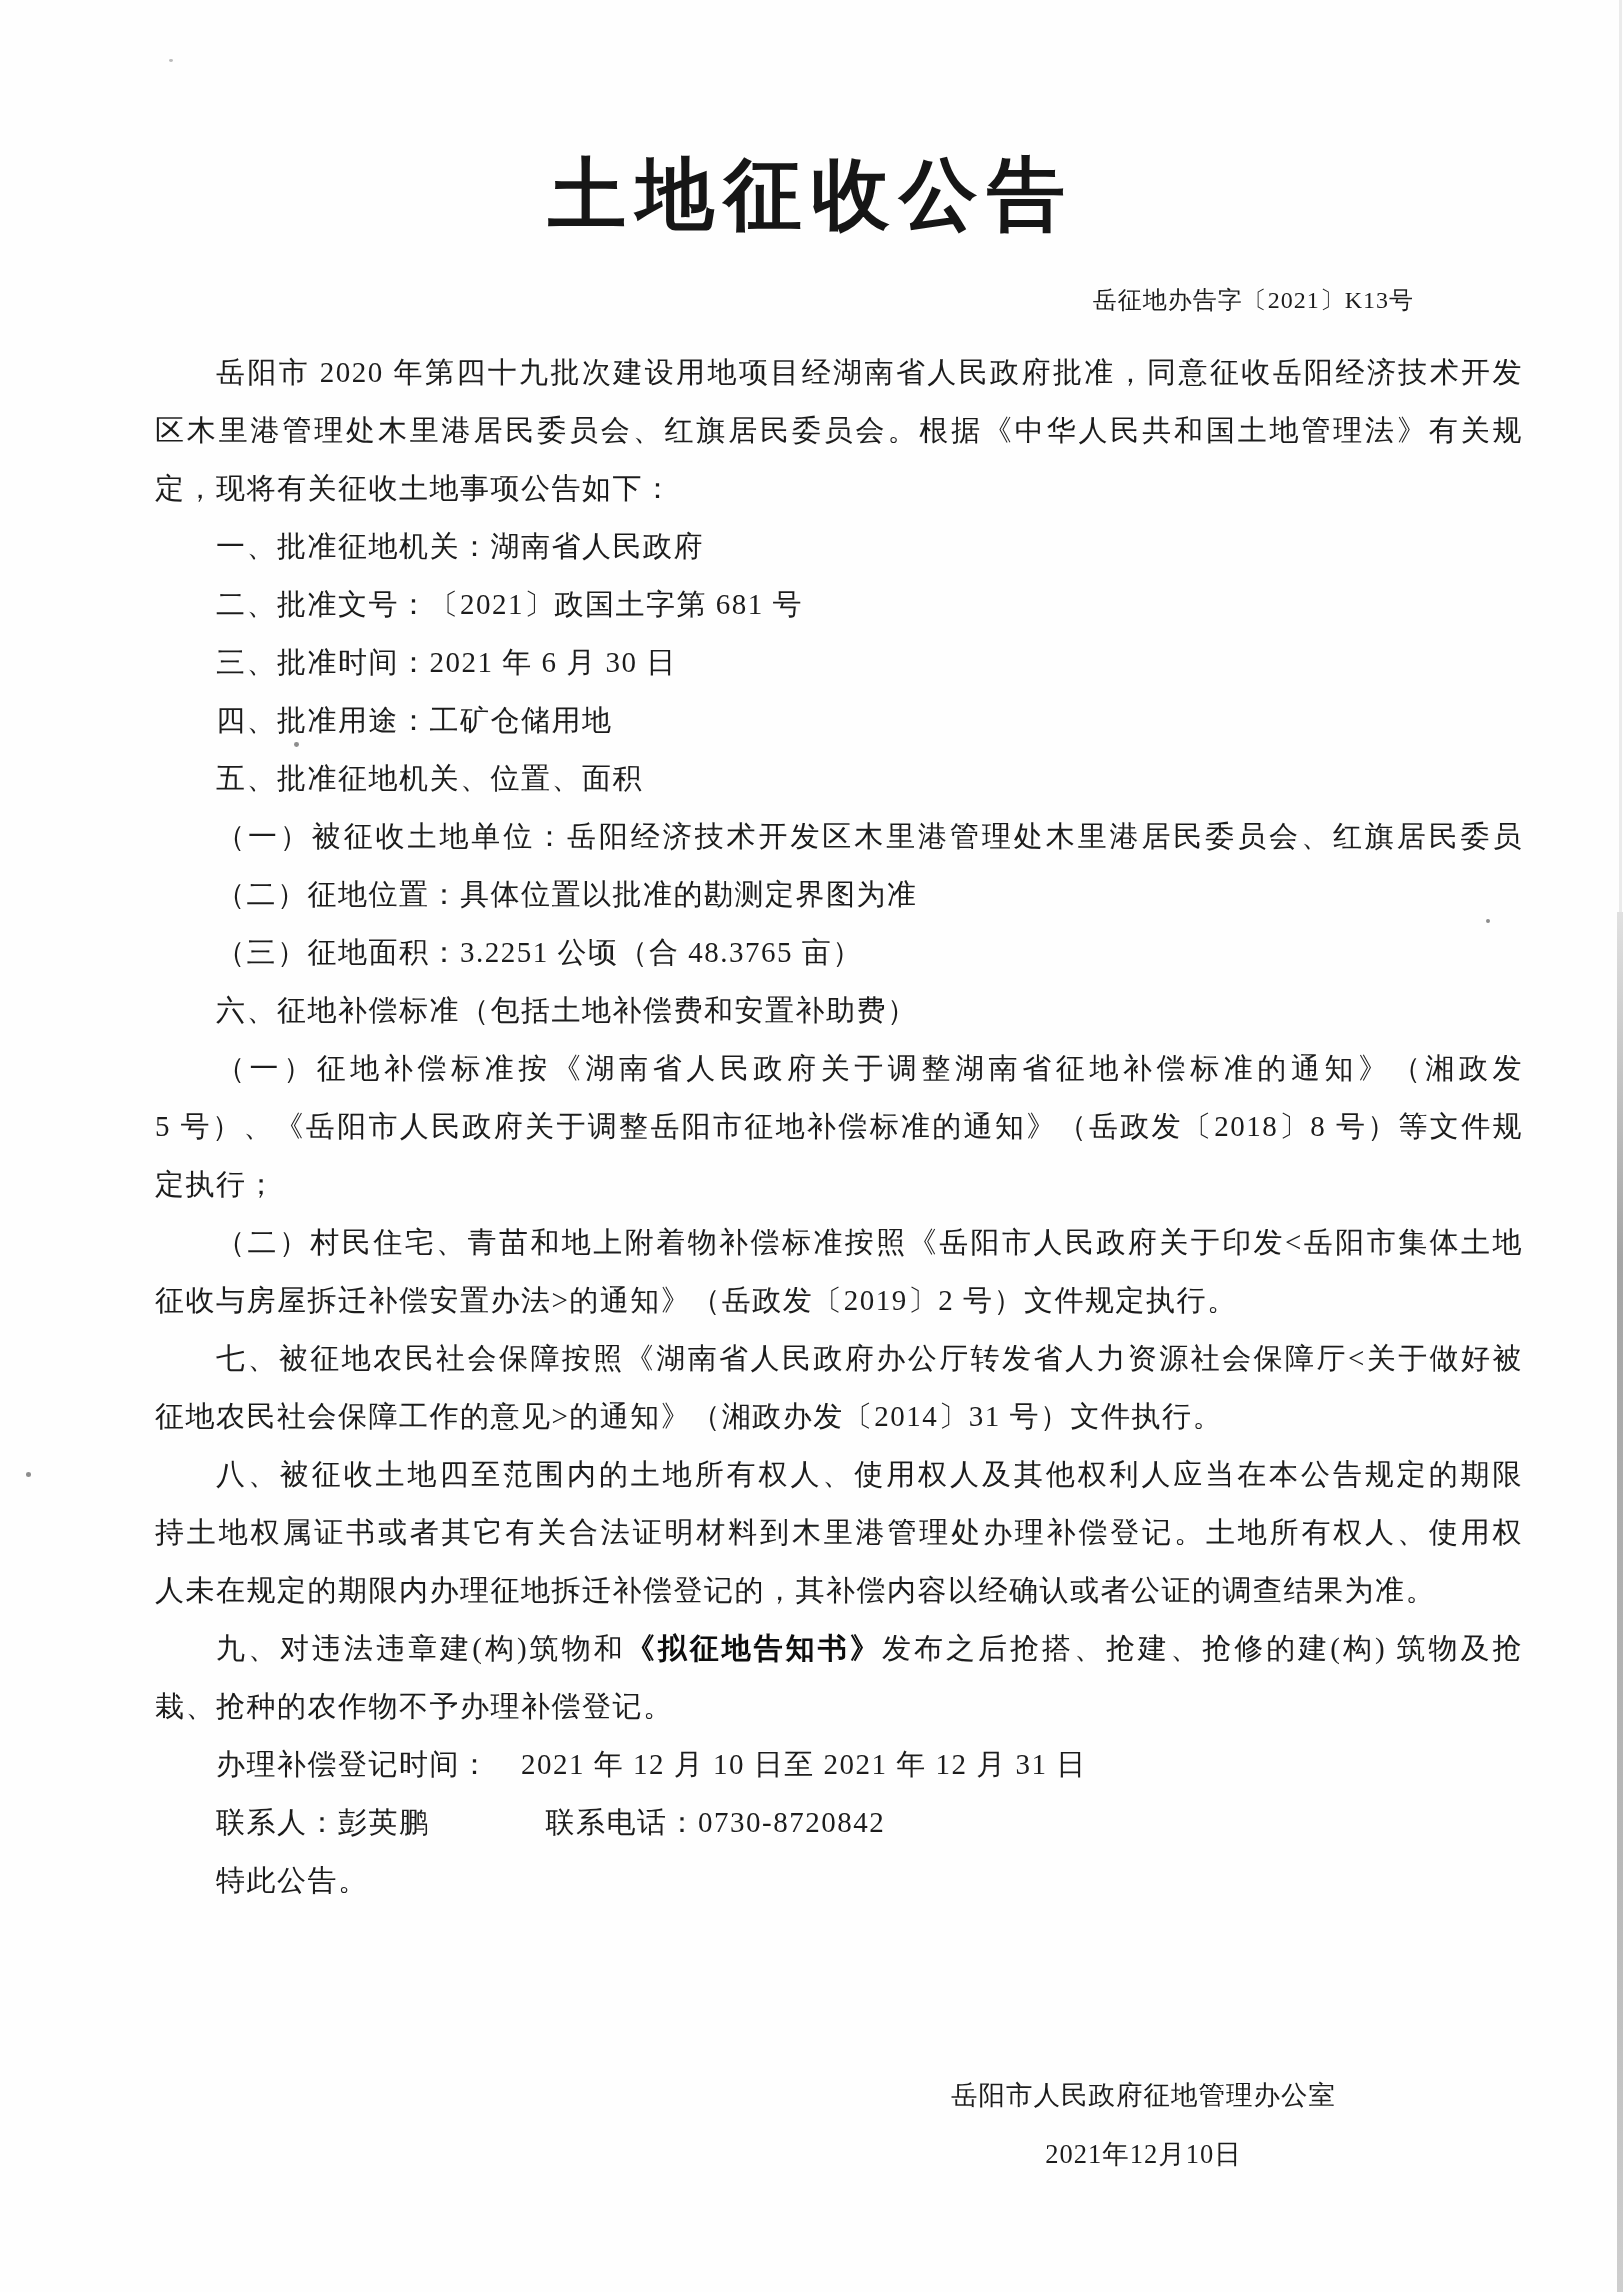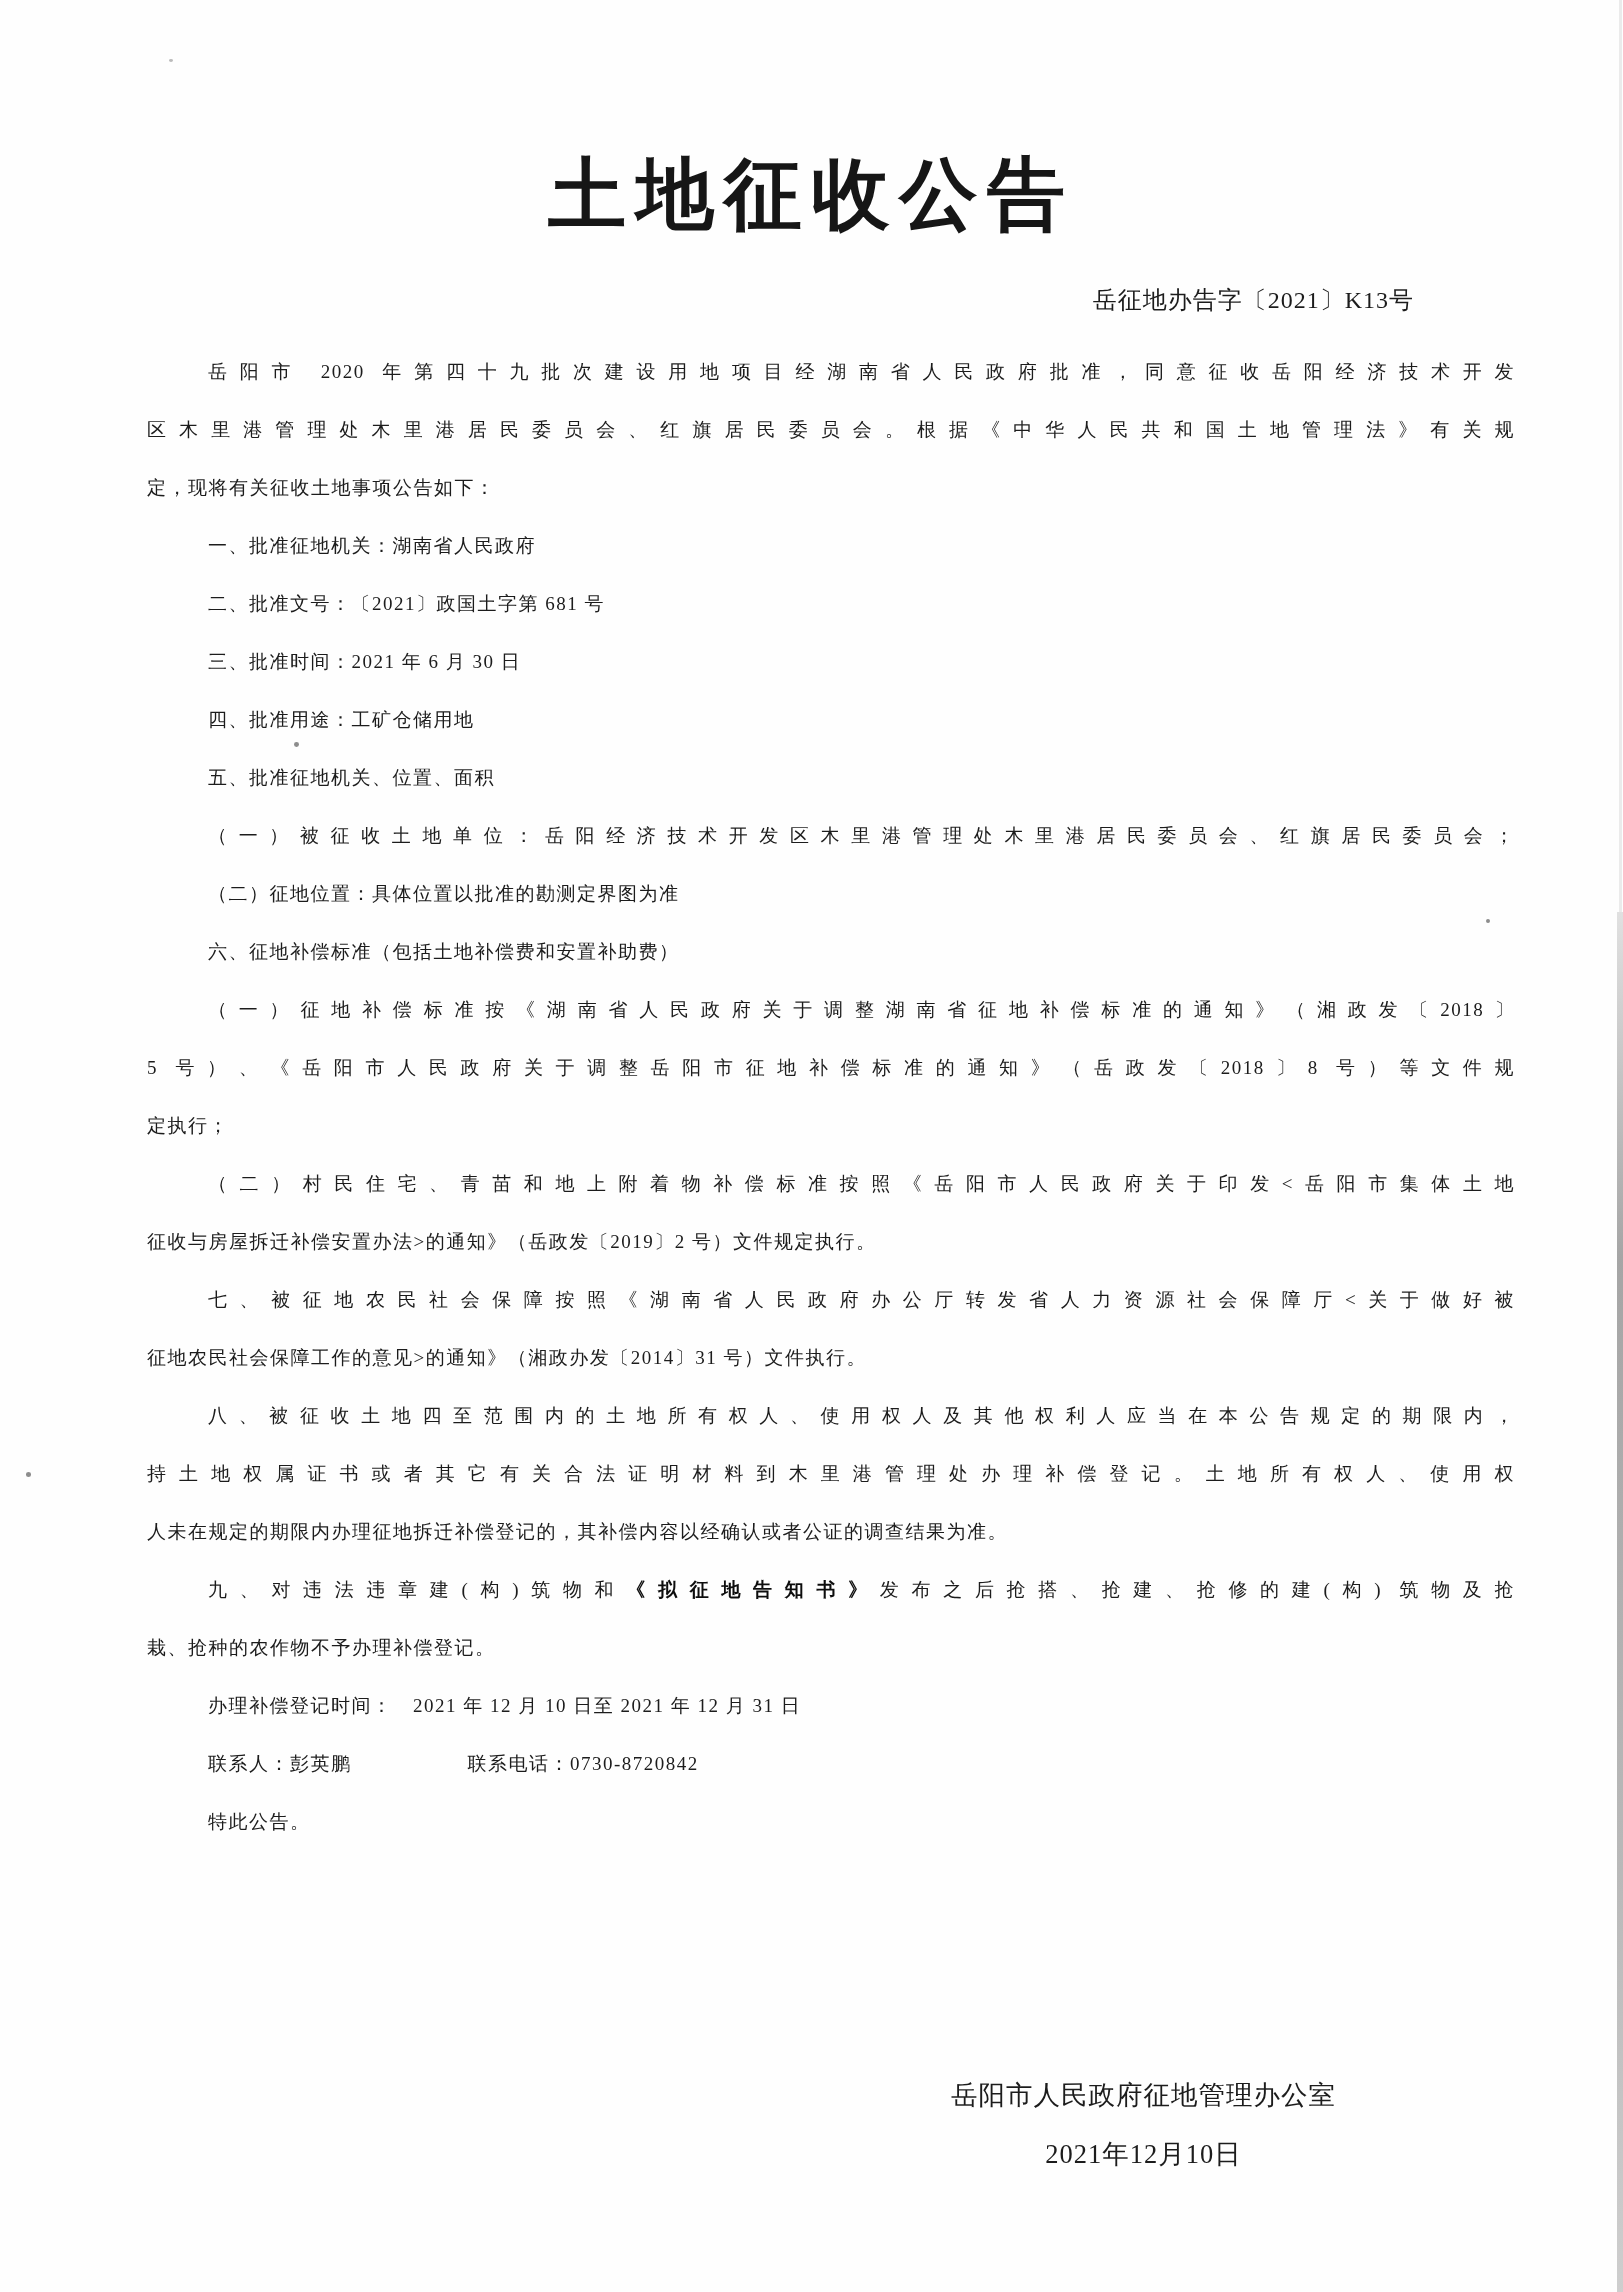--- a/index.html
+++ b/index.html
@@ -36,23 +36,23 @@
     box-sizing: border-box;
     padding-right: 209px;
     text-align: right;
     font-size: 24px;
     line-height: 37px;
     letter-spacing: 1px;
   }
   .body-text {
     position: absolute;
     top: 343px;
-    left: 147px;
+    left: 155px;
     width: 1368px;
-    font-size: 19px;
+    font-size: 29px;
     letter-spacing: 1.5px;
   }
   .line {
     height: 58px;
     line-height: 58px;
     white-space: nowrap;
     text-align: left;
   }
   .line.just {
     white-space: normal;
@@ -117,20 +117,21 @@
     <div class="line indent just">岳阳市 2020 年第四十九批次建设用地项目经湖南省人民政府批准，同意征收岳阳经济技术开发</div>
     <div class="line just">区木里港管理处木里港居民委员会、红旗居民委员会。根据《中华人民共和国土地管理法》有关规</div>
     <div class="line">定，现将有关征收土地事项公告如下：</div>
     <div class="line indent">一、批准征地机关：湖南省人民政府</div>
     <div class="line indent">二、批准文号：〔2021〕政国土字第 681 号</div>
     <div class="line indent">三、批准时间：2021 年 6 月 30 日</div>
     <div class="line indent">四、批准用途：工矿仓储用地</div>
     <div class="line indent">五、批准征地机关、位置、面积</div>
     <div class="line indent just">（一）被征收土地单位：岳阳经济技术开发区木里港管理处木里港居民委员会、红旗居民委员会；</div>
     <div class="line indent">（二）征地位置：具体位置以批准的勘测定界图为准</div>
+    <div class="line indent">（三）征地面积：3.2251 公顷（合 48.3765 亩）</div>
     <div class="line indent">六、征地补偿标准（包括土地补偿费和安置补助费）</div>
     <div class="line indent just">（一）征地补偿标准按《湖南省人民政府关于调整湖南省征地补偿标准的通知》（湘政发〔2018〕</div>
     <div class="line just">5 号）、《岳阳市人民政府关于调整岳阳市征地补偿标准的通知》（岳政发〔2018〕8 号）等文件规</div>
     <div class="line">定执行；</div>
     <div class="line indent just">（二）村民住宅、青苗和地上附着物补偿标准按照《岳阳市人民政府关于印发&lt;岳阳市集体土地</div>
     <div class="line">征收与房屋拆迁补偿安置办法&gt;的通知》（岳政发〔2019〕2 号）文件规定执行。</div>
     <div class="line indent just">七、被征地农民社会保障按照《湖南省人民政府办公厅转发省人力资源社会保障厅&lt;关于做好被</div>
     <div class="line">征地农民社会保障工作的意见&gt;的通知》（湘政办发〔2014〕31 号）文件执行。</div>
     <div class="line indent just">八、被征收土地四至范围内的土地所有权人、使用权人及其他权利人应当在本公告规定的期限内，</div>
     <div class="line just">持土地权属证书或者其它有关合法证明材料到木里港管理处办理补偿登记。土地所有权人、使用权</div>

